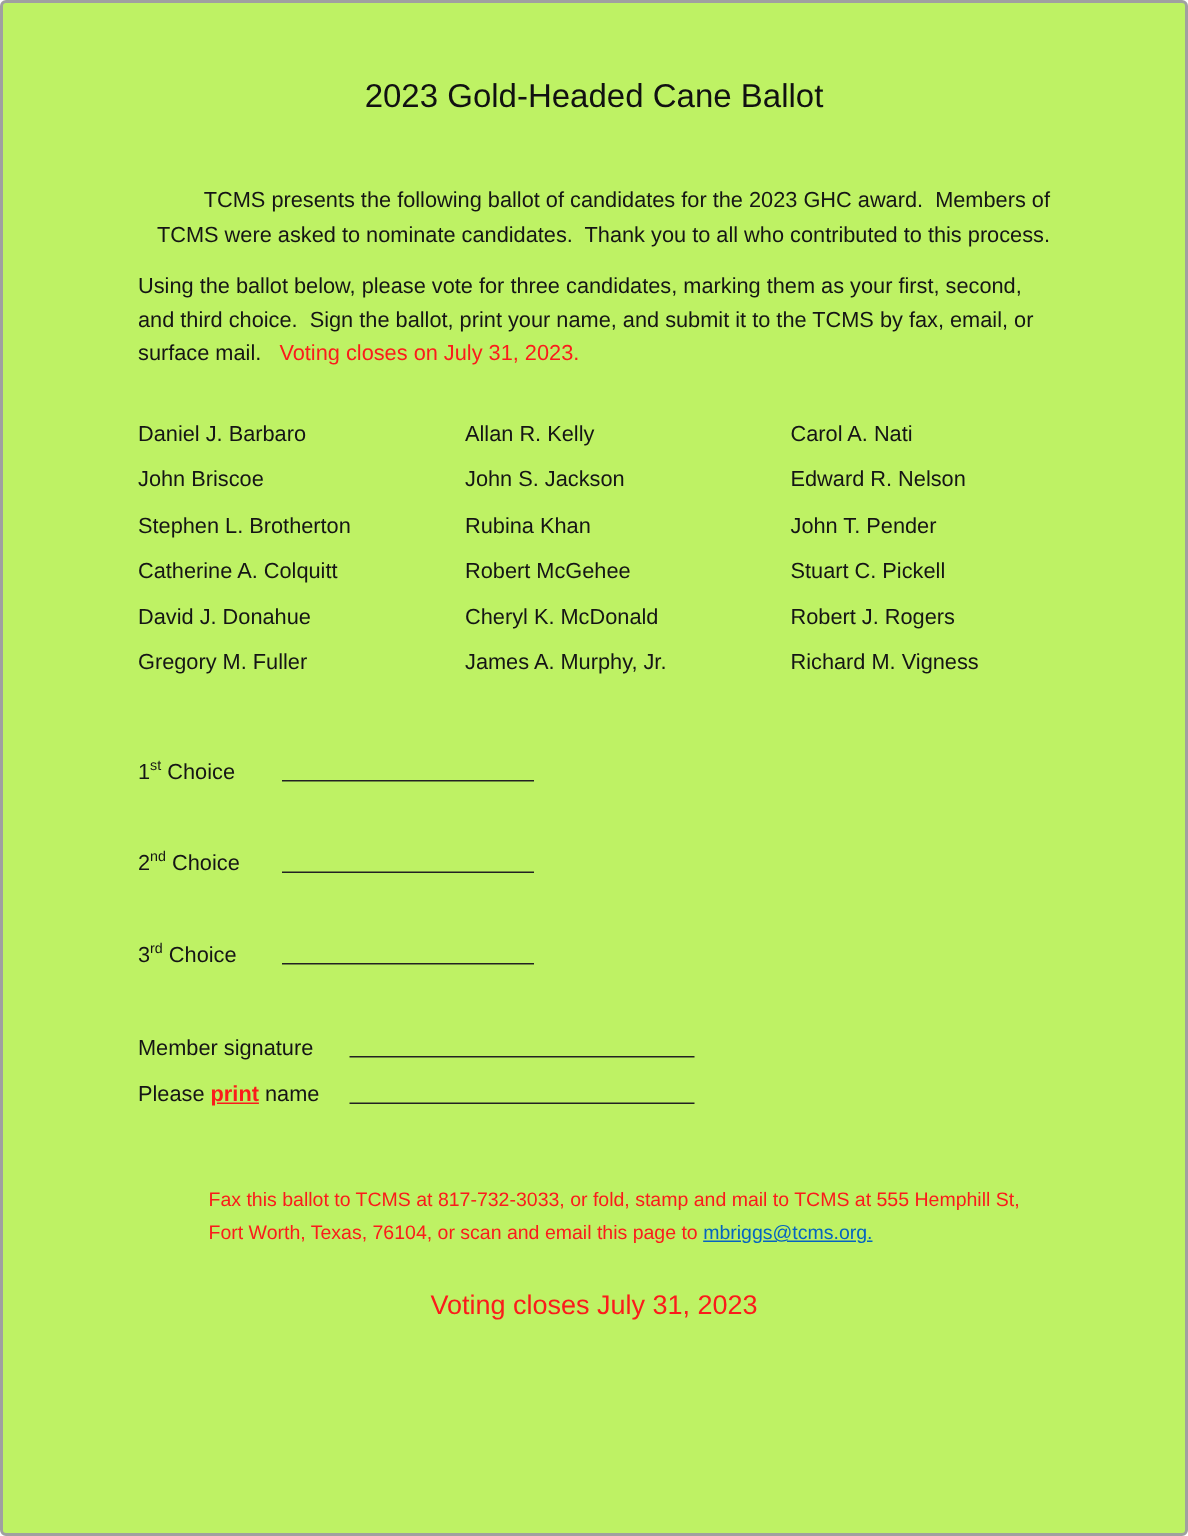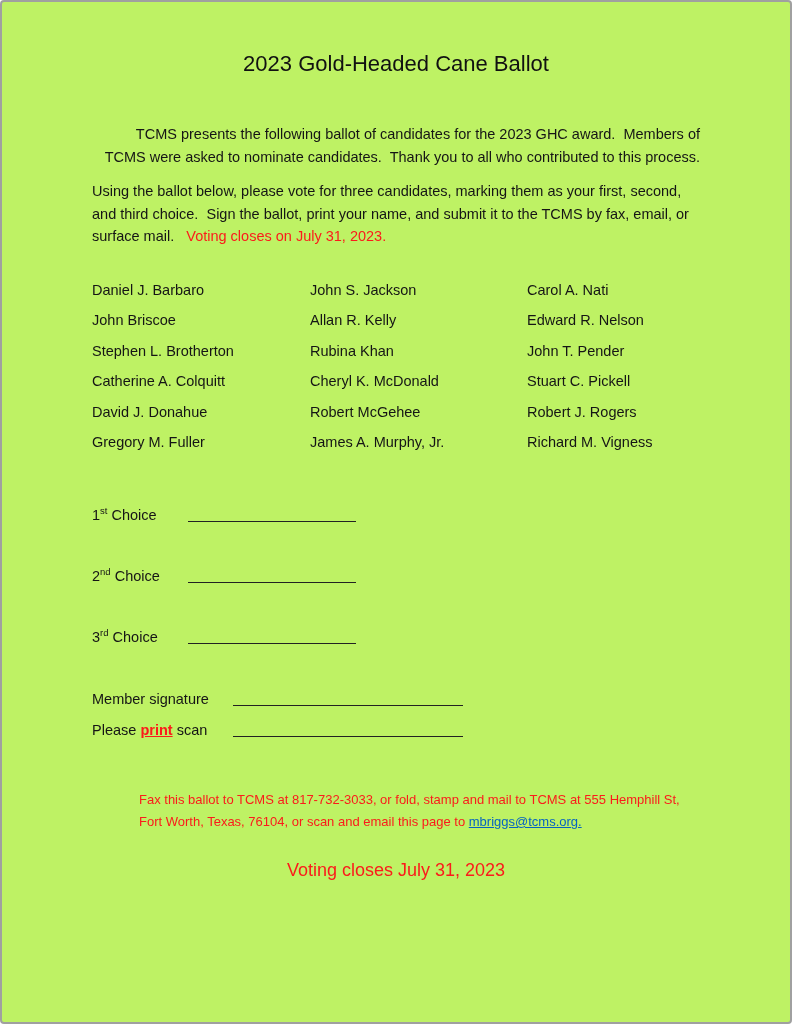--- a/index.html
+++ b/index.html
@@ -130,25 +130,25 @@
   <div class="candidates">
     <div class="cand-col col-1">
       <div class="cand-name">Daniel J. Barbaro</div>
       <div class="cand-name">John Briscoe</div>
       <div class="cand-name">Stephen L. Brotherton</div>
       <div class="cand-name">Catherine A. Colquitt</div>
       <div class="cand-name">David J. Donahue</div>
       <div class="cand-name">Gregory M. Fuller</div>
     </div>
     <div class="cand-col col-2">
+      <div class="cand-name">Allan R. Kelly</div>
       <div class="cand-name">John S. Jackson</div>
-      <div class="cand-name">Allan R. Kelly</div>
       <div class="cand-name">Rubina Khan</div>
+      <div class="cand-name">Robert McGehee</div>
       <div class="cand-name">Cheryl K. McDonald</div>
-      <div class="cand-name">Robert McGehee</div>
       <div class="cand-name">James A. Murphy, Jr.</div>
     </div>
     <div class="cand-col col-3">
       <div class="cand-name">Carol A. Nati</div>
       <div class="cand-name">Edward R. Nelson</div>
       <div class="cand-name">John T. Pender</div>
       <div class="cand-name">Stuart C. Pickell</div>
       <div class="cand-name">Robert J. Rogers</div>
       <div class="cand-name">Richard M. Vigness</div>
     </div>
@@ -164,21 +164,21 @@
     <div class="choice-row">
       <span class="choice-label"><span>3</span><sup class="ord-suffix">rd</sup><span class="choice-word">Choice</span></span><span class="blank-line choice-line"></span>
     </div>
   </div>
 
   <div class="signature">
     <div class="sig-row">
       <span class="sig-label">Member signature</span><span class="blank-line sig-line"></span>
     </div>
     <div class="sig-row">
-      <span class="sig-label"><span>Please</span><span class="print-emphasis">print</span><span>scan</span></span><span class="blank-line sig-line"></span>
+      <span class="sig-label"><span>Please</span><span class="print-emphasis">print</span><span>name</span></span><span class="blank-line sig-line"></span>
     </div>
   </div>
 
   <p class="para fax red"><span>Fax this ballot to TCMS at 817-732-3033, or fold, stamp and mail to TCMS at 555 Hemphill St, Fort Worth, Texas, 76104, or scan and email this page to </span><a class="email-link">mbriggs@tcms.org.</a></p>
 
   <div class="banner">Voting closes July 31, 2023</div>
 
 </div>
 
 </body></html>

